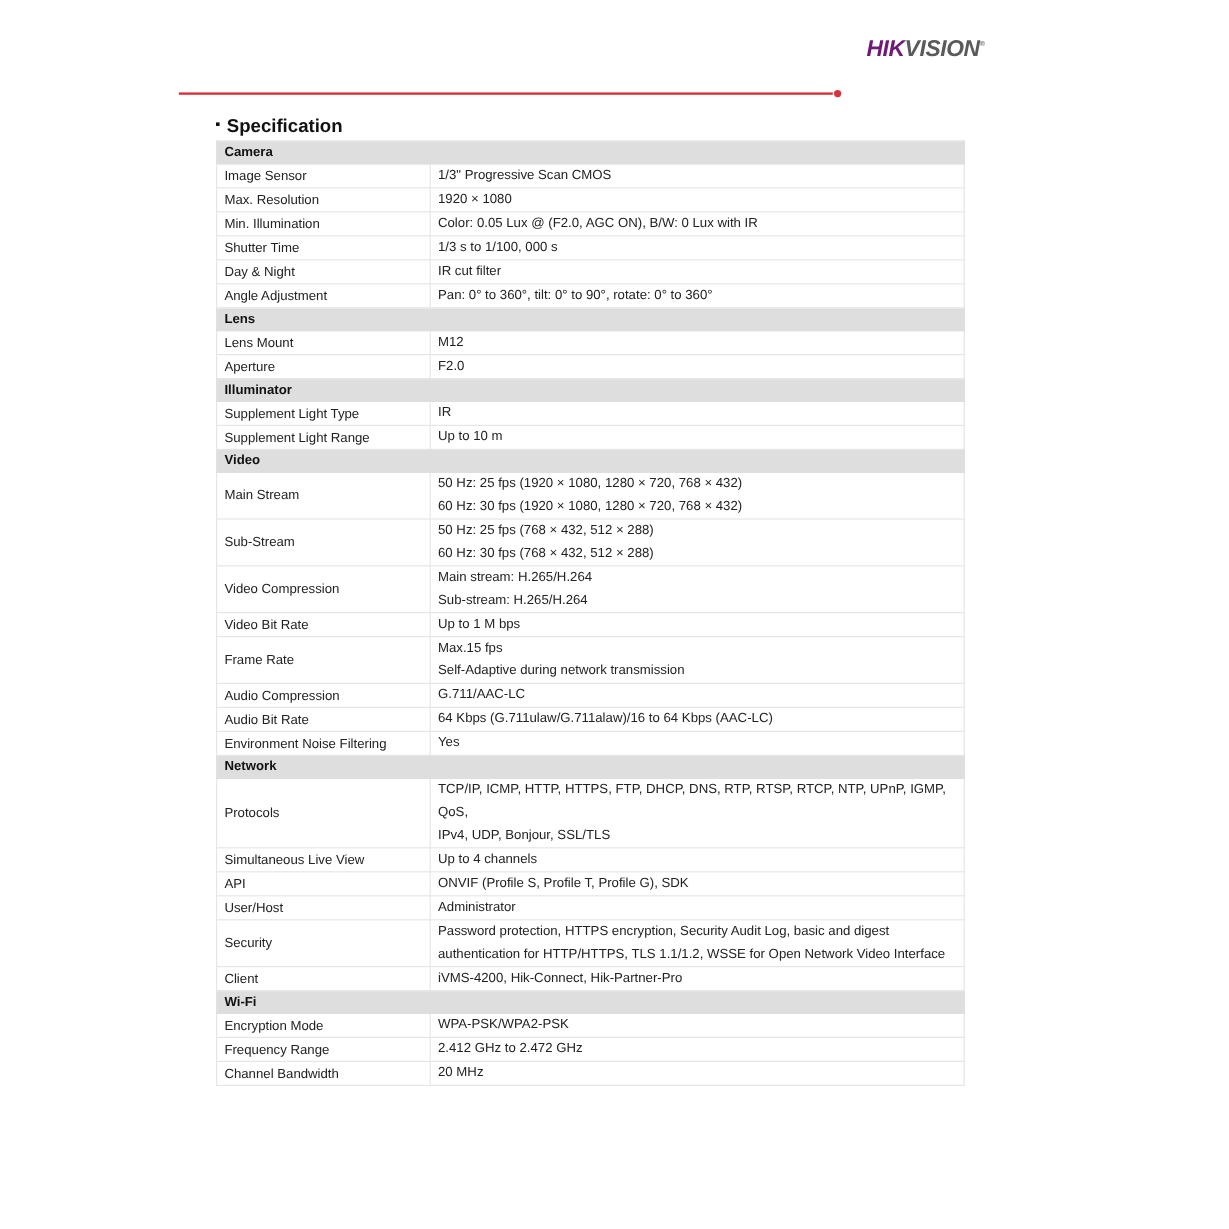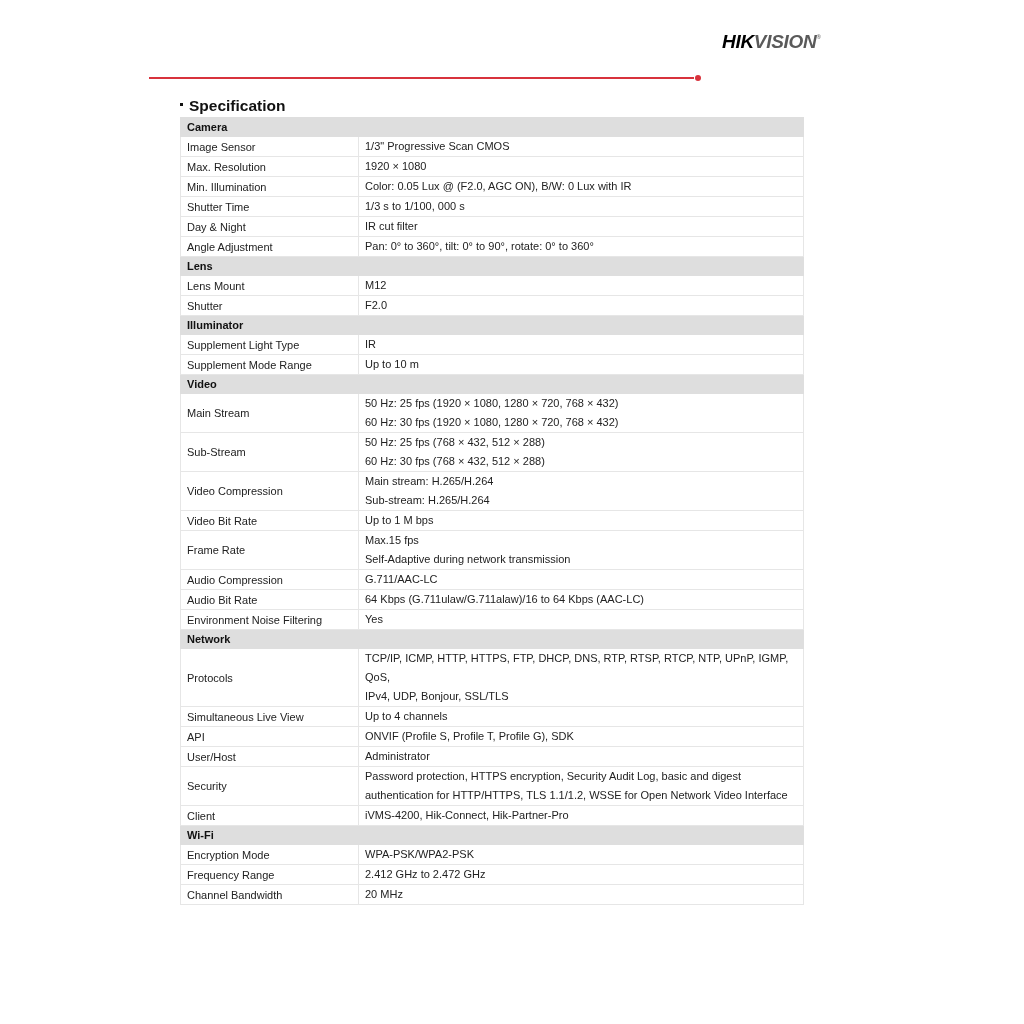--- a/index.html
+++ b/index.html
@@ -1,20 +1,20 @@
 <!DOCTYPE html>
 <html><head>
 <meta charset="utf-8">
 <style>
   html, body { margin: 0; padding: 0; background: #ffffff; }
   body { width: 1024px; height: 1024px; position: relative; overflow: hidden;
          font-family: "Liberation Sans", "DejaVu Sans", sans-serif; color: #222; }
   .logo { position: absolute; left: 722px; top: 31px; font-family: "Liberation Sans", sans-serif;
           font-weight: bold; font-style: italic; font-size: 19px; letter-spacing: -0.3px; }
-  .logo .hik { color: #000000; }
+  .logo .hik { color: #701a75; }
   .logo .vision { color: #5a5a5a; }
   .logo .reg { font-size: 6px; color: #777; vertical-align: top; position: relative; top: 3px; font-style: normal; }
   .rule { position: absolute; left: 149px; top: 77px; width: 545px; height: 2px; background: #d8323c; }
   .rule-dot { position: absolute; left: 695px; top: 75px; width: 6px; height: 6px; border-radius: 50%; background: #d8323c; }
   .section-title { position: absolute; left: 180px; top: 97px; font-size: 15.5px; font-weight: bold; color: #111; }
   .section-title .bullet { display: inline-block; width: 3px; height: 3px; background: #111; margin-right: 6px; vertical-align: middle; position: relative; top: -2px; }
   table.spec { position: absolute; left: 180px; top: 117px; width: 623px; border-collapse: collapse;
                font-size: 11px; table-layout: fixed; }
   table.spec td { border: 1px solid #e6e6e6; padding: 0 6px; height: 18px; line-height: 18px; vertical-align: middle; color: #222; }
   table.spec col.c1 { width: 178px; }
@@ -83,36 +83,36 @@
       <tr class="group">
         <td colspan="2">Lens</td>
       </tr>
       <tr>
         <td>Lens Mount</td>
         <td class="val">
           <div>M12</div>
         </td>
       </tr>
       <tr>
-        <td>Shutter</td>
+        <td>Aperture</td>
         <td class="val">
           <div>F2.0</div>
         </td>
       </tr>
       <tr class="group">
         <td colspan="2">Illuminator</td>
       </tr>
       <tr>
         <td>Supplement Light Type</td>
         <td class="val">
           <div>IR</div>
         </td>
       </tr>
       <tr>
-        <td>Supplement Mode Range</td>
+        <td>Supplement Light Range</td>
         <td class="val">
           <div>Up to 10 m</div>
         </td>
       </tr>
       <tr class="group">
         <td colspan="2">Video</td>
       </tr>
       <tr>
         <td>Main Stream</td>
         <td class="val">

